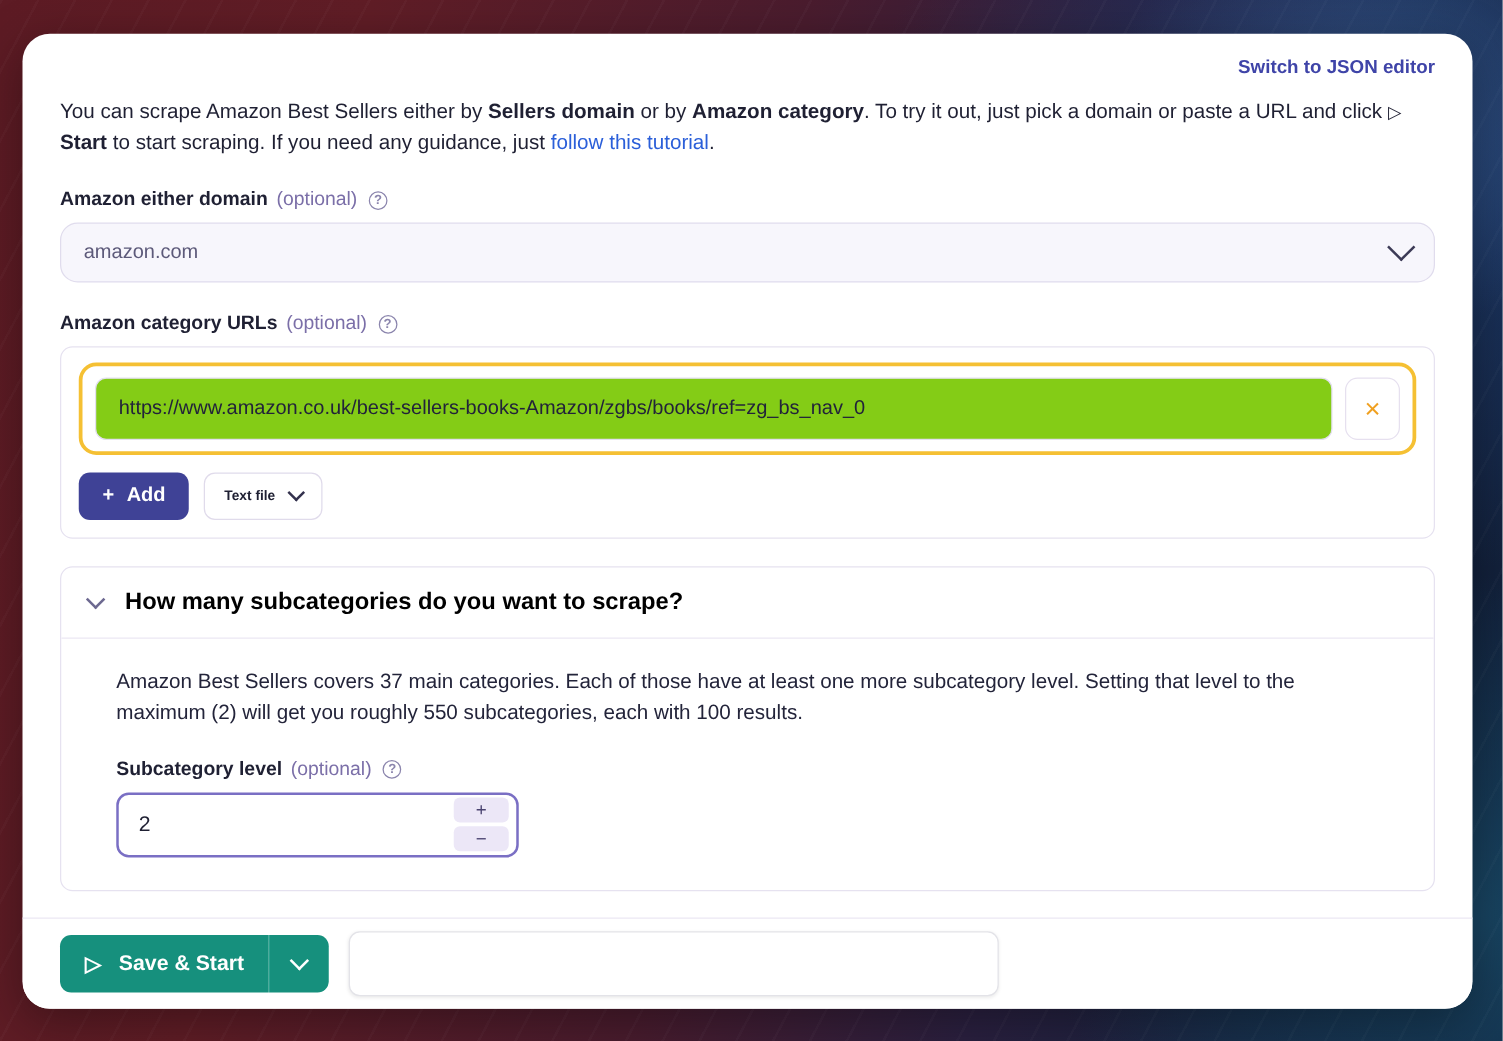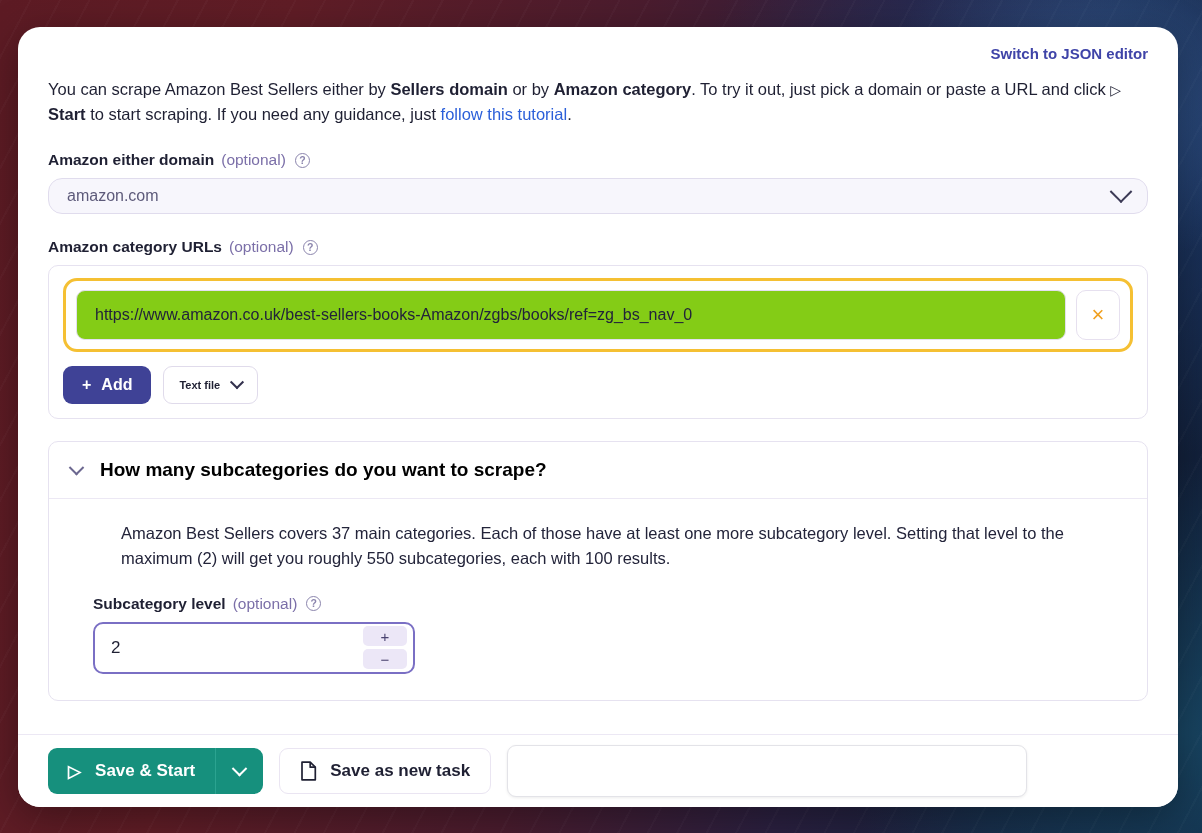--- a/index.html
+++ b/index.html
@@ -77,21 +77,21 @@
     display: inline-flex; align-items: center; justify-content: center;
     width: 15px; height: 15px; border-radius: 50%;
     border: 1.3px solid #8b85ad; color: #8b85ad;
     font-size: 10.5px; line-height: 1; font-weight: bold;
     margin-left: 2px;
   }
 
   
   .select-box {
     margin-top: 9px;
-    height: 36px;
+    height: 48px;
     background: #f7f6fc;
     border: 1px solid #e0dced;
     border-radius: 14px;
     display: flex; align-items: center;
     padding: 0 18px;
     font-size: 16px;
     color: #5d5a7a;
     cursor: pointer;
   }
   .select-box .val { flex: 1; }
@@ -193,21 +193,20 @@
     border-right: 2px solid #6c6890;
     border-bottom: 2px solid #6c6890;
     transform: rotate(45deg) translate(-2px,-2px);
     flex: none;
   }
   .acc-title { font-size: 19px; font-weight: bold; color: #000000; }
   .acc-body { padding: 22px 30px 26px 44px; }
   .acc-desc {
     font-size: 16.5px; line-height: 1.5; color: #23243a;
     max-width: 990px;
-    margin-left: 28px;
   }
   .stepper-wrap {
     margin-top: 9px;
     width: 322px; height: 52px;
     border: 2px solid #7a6fc4;
     border-radius: 10px;
     display: flex; align-items: center;
     padding-left: 16px; padding-right: 6px;
     background: #fff;
   }
@@ -360,24 +359,17 @@
     <div class="save-group">
       <button class="save-main">
         <span>▷</span>
         <span>Save &amp; Start</span>
       </button>
       <button class="save-split">
         <span class="chev-w"></span>
       </button>
     </div>
 
-    <div class="newtask-btn">
-      <svg class="icon-svg" width="17" height="20" viewBox="0 0 17 20">
-        <path d="M2 1.2h8.2L15.3 6.2v12.6H2z" fill="none" stroke="#1f2033" stroke-width="1.7" stroke-linejoin="round"></path>
-        <path d="M10.2 1.2V6.2h5.1" fill="none" stroke="#1f2033" stroke-width="1.7" stroke-linejoin="round"></path>
-      </svg>
-      <span>Save as new task</span>
-    </div>
 
     <div class="blank-box"></div>
   </div>
 
 </div>
 
 </body></html>

